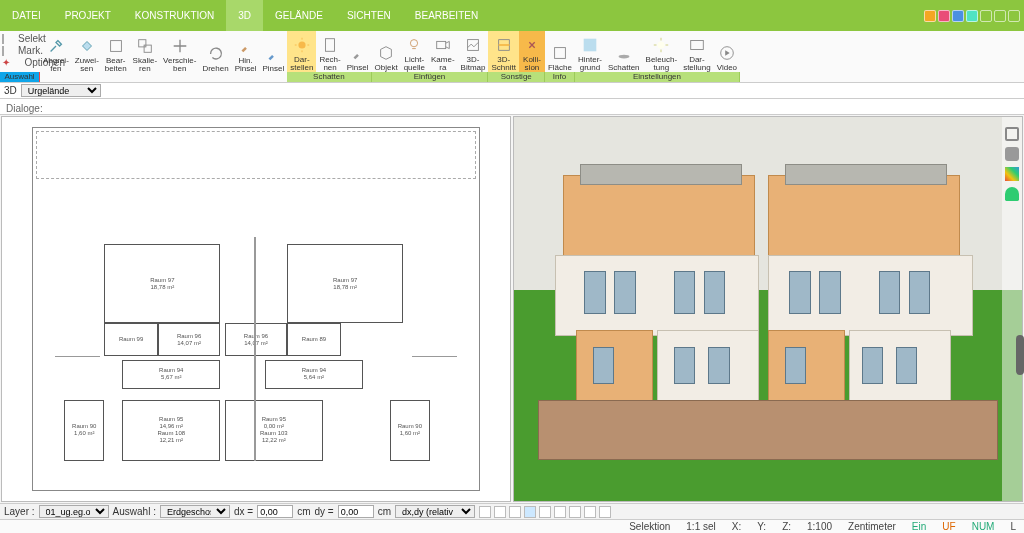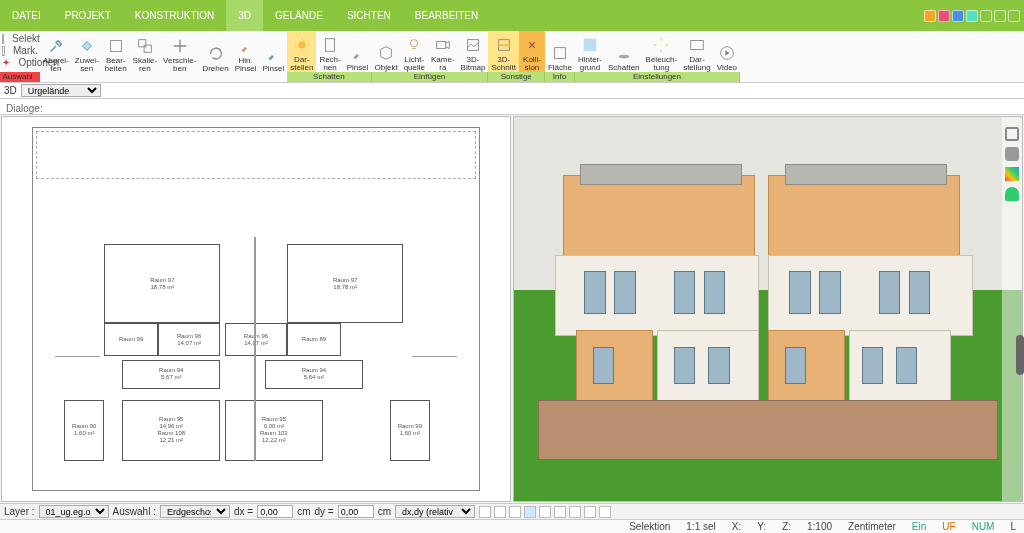--- a/index.html
+++ b/index.html
@@ -15,23 +15,23 @@
 .ribbon{height:52px;background:#fafafa;display:flex;border-bottom:1px solid #ccc}
 .rcol{display:flex;flex-direction:column;align-items:center;justify-content:flex-end;padding:2px 3px 0;cursor:pointer;text-align:center}
 .rcol .ric{width:20px;height:20px;display:flex;align-items:center;justify-content:center;font-size:14px;color:#777;margin-bottom:1px}
 .rcol .ric svg{width:18px;height:18px}
 .rcol .rlab{font-size:8px;line-height:8px;color:#333;white-space:pre}
 .rcol.yellow{background:#ffe48a}
 .rcol.orange{background:#f7b94a}
 .rgroup{display:flex;flex-direction:column}
 .rgroup>.row{display:flex;height:42px}
 .rgroup>.glab{height:10px;font-size:8px;text-align:center;color:#333;background:#b7e07a;border-right:1px solid #9ccb5a}
-.rgroup>.glab.gray{background:#ef4444;border-right:5px solid #ef4444}
+.rgroup>.glab.gray{background:#0ea5e9;border-right:1px solid #ef4444}
 .selcol{width:40px;display:flex;flex-direction:column;padding:2px;gap:1px}
-.selcol .srow{display:flex;align-items:center;gap:8px;font-size:8px;color:#555}
+.selcol .srow{display:flex;align-items:center;gap:14px;font-size:8px;color:#555}
 .selcol .sic{width:10px;height:10px;border:1px solid #aaa}
 
 .tool2{height:16px;border-bottom:1px solid #ccc;display:flex;align-items:center;padding:0 4px;gap:4px;font-size:9px;color:#333}
 .tool2 select,.tool2 input{font-size:9px;height:13px;border:1px solid #aaa;padding:0 2px}
 .dlgrow{height:16px;border-bottom:1px solid #ccc;display:flex;align-items:flex-end;padding:0 6px;font-size:9px;color:#666}
 
 .content{flex:1;display:flex;position:relative;background:#f5f5f5}
 .pane{flex:1;border:1px solid #bbb;background:#fff;position:relative;overflow:hidden;margin:1px}
 
 .plan{position:absolute;inset:10px 30px;border:1px solid #888}

